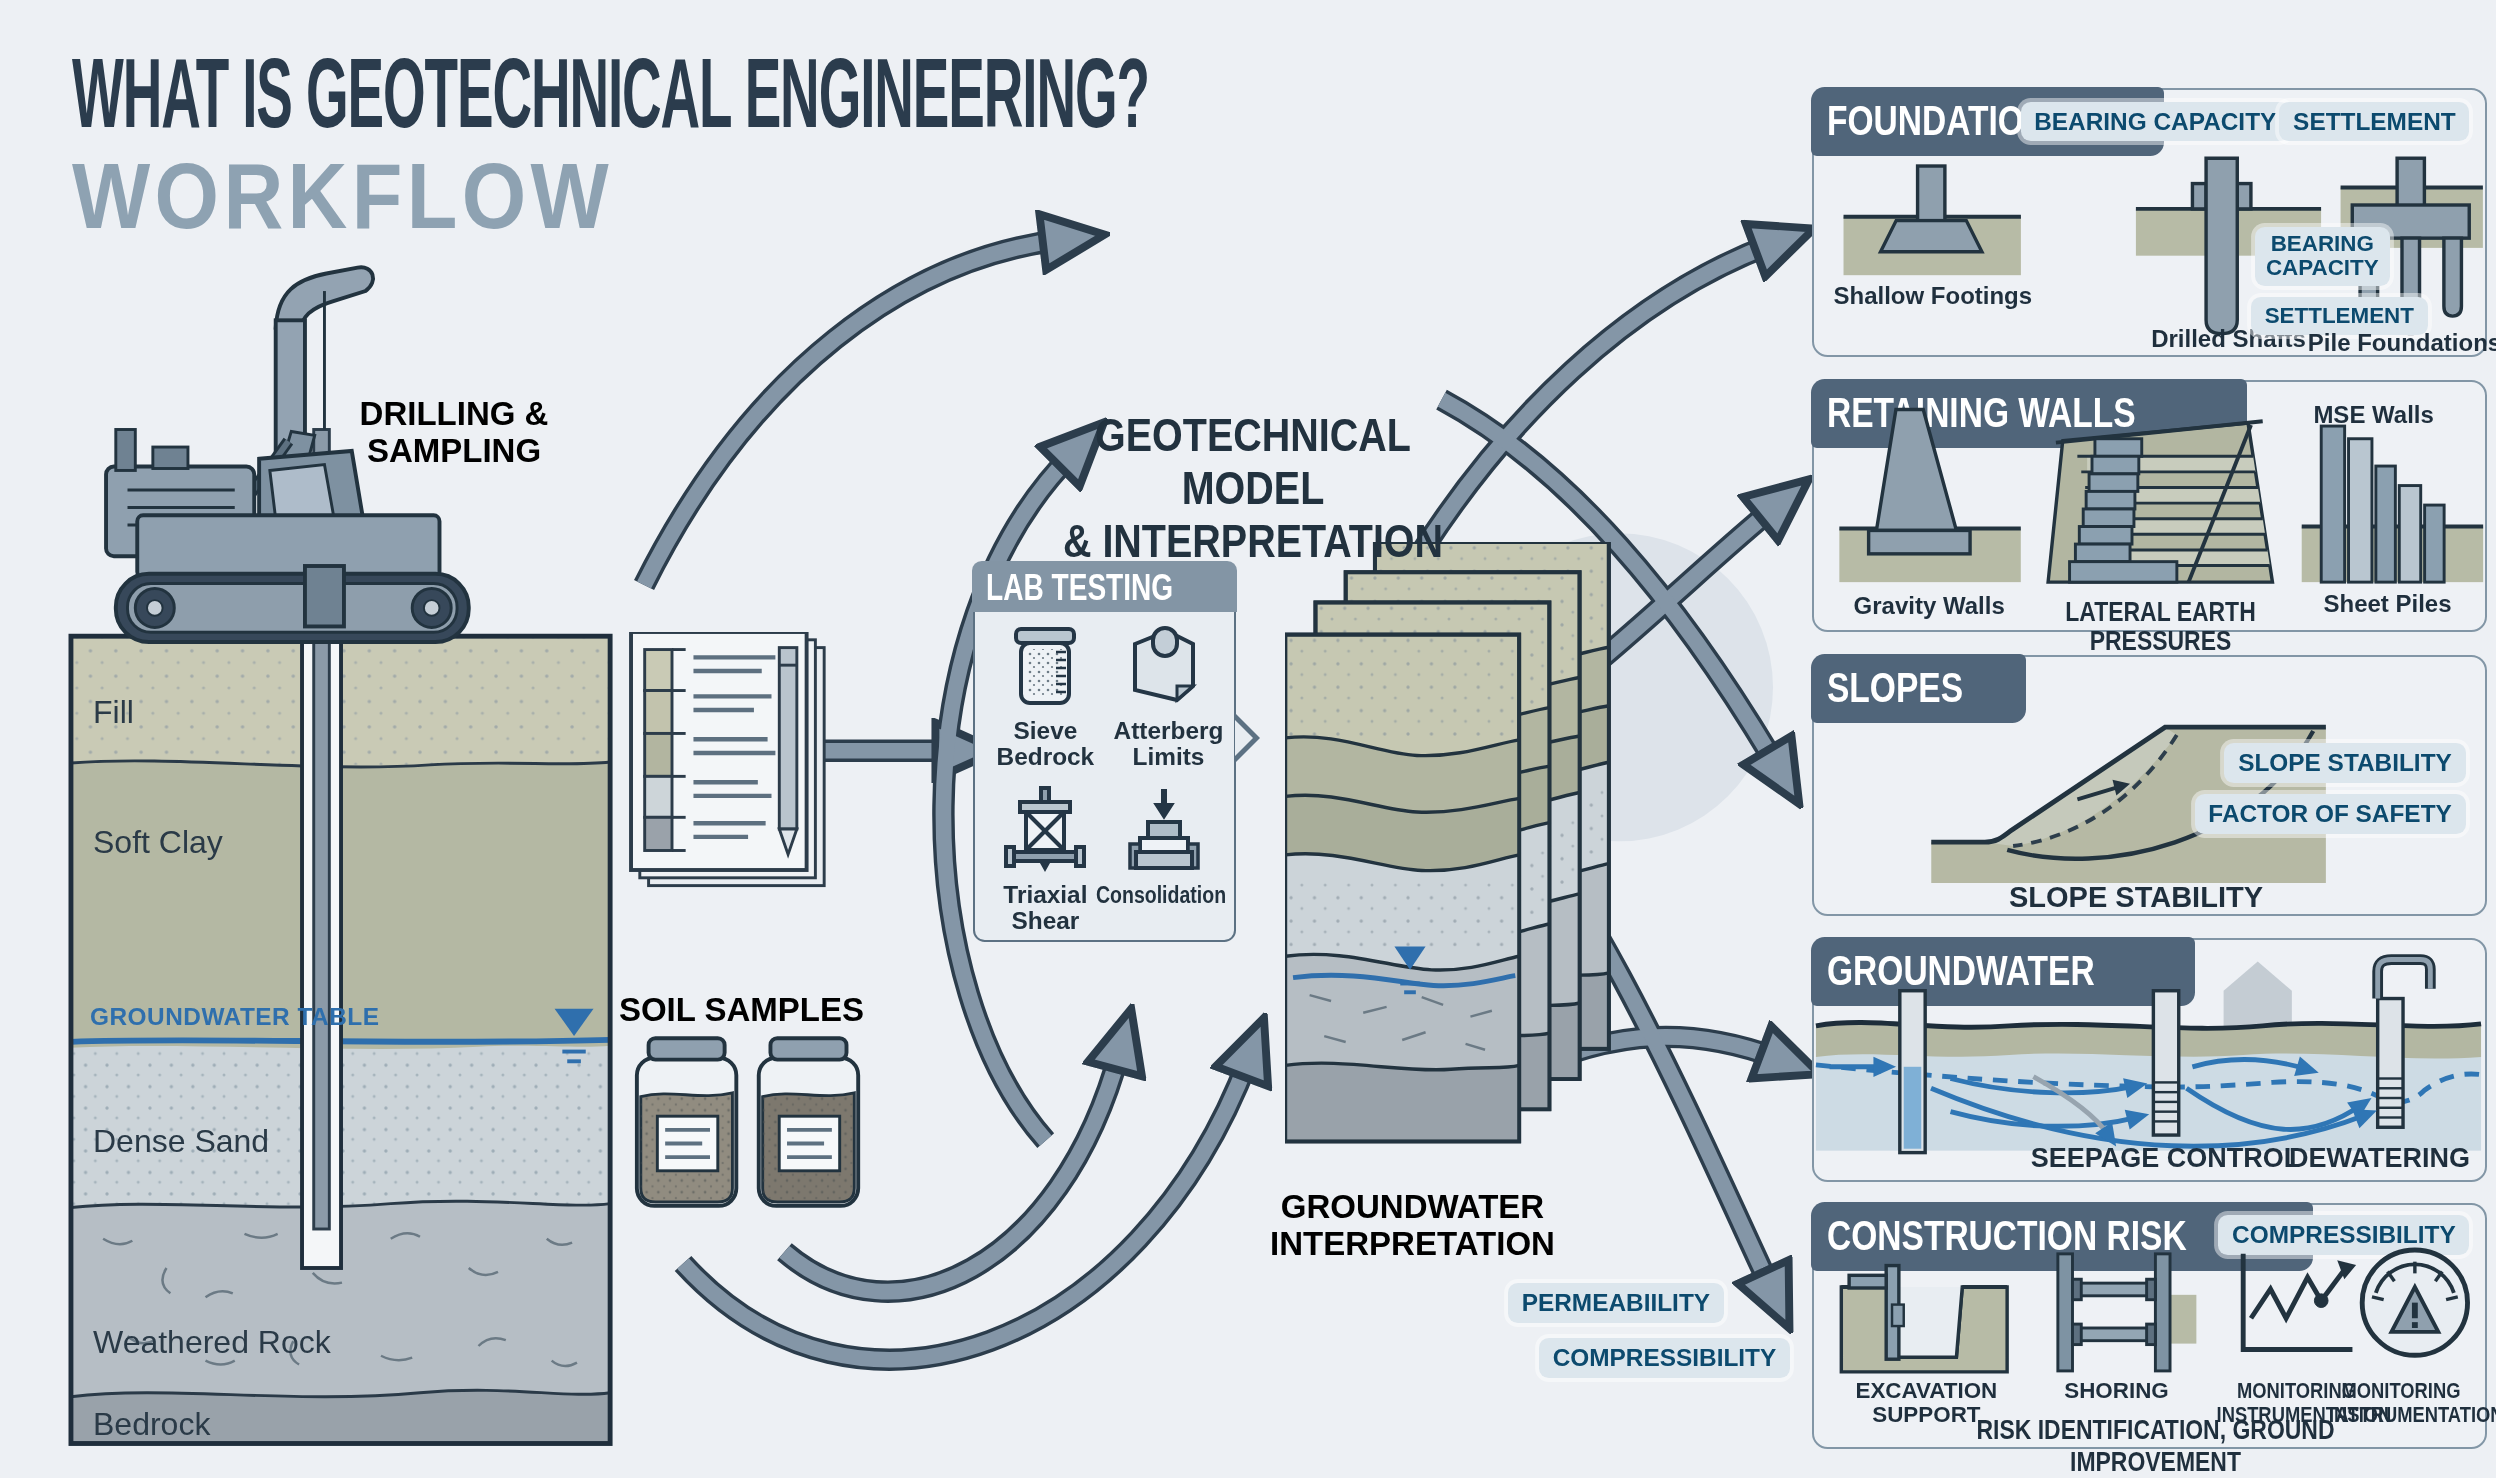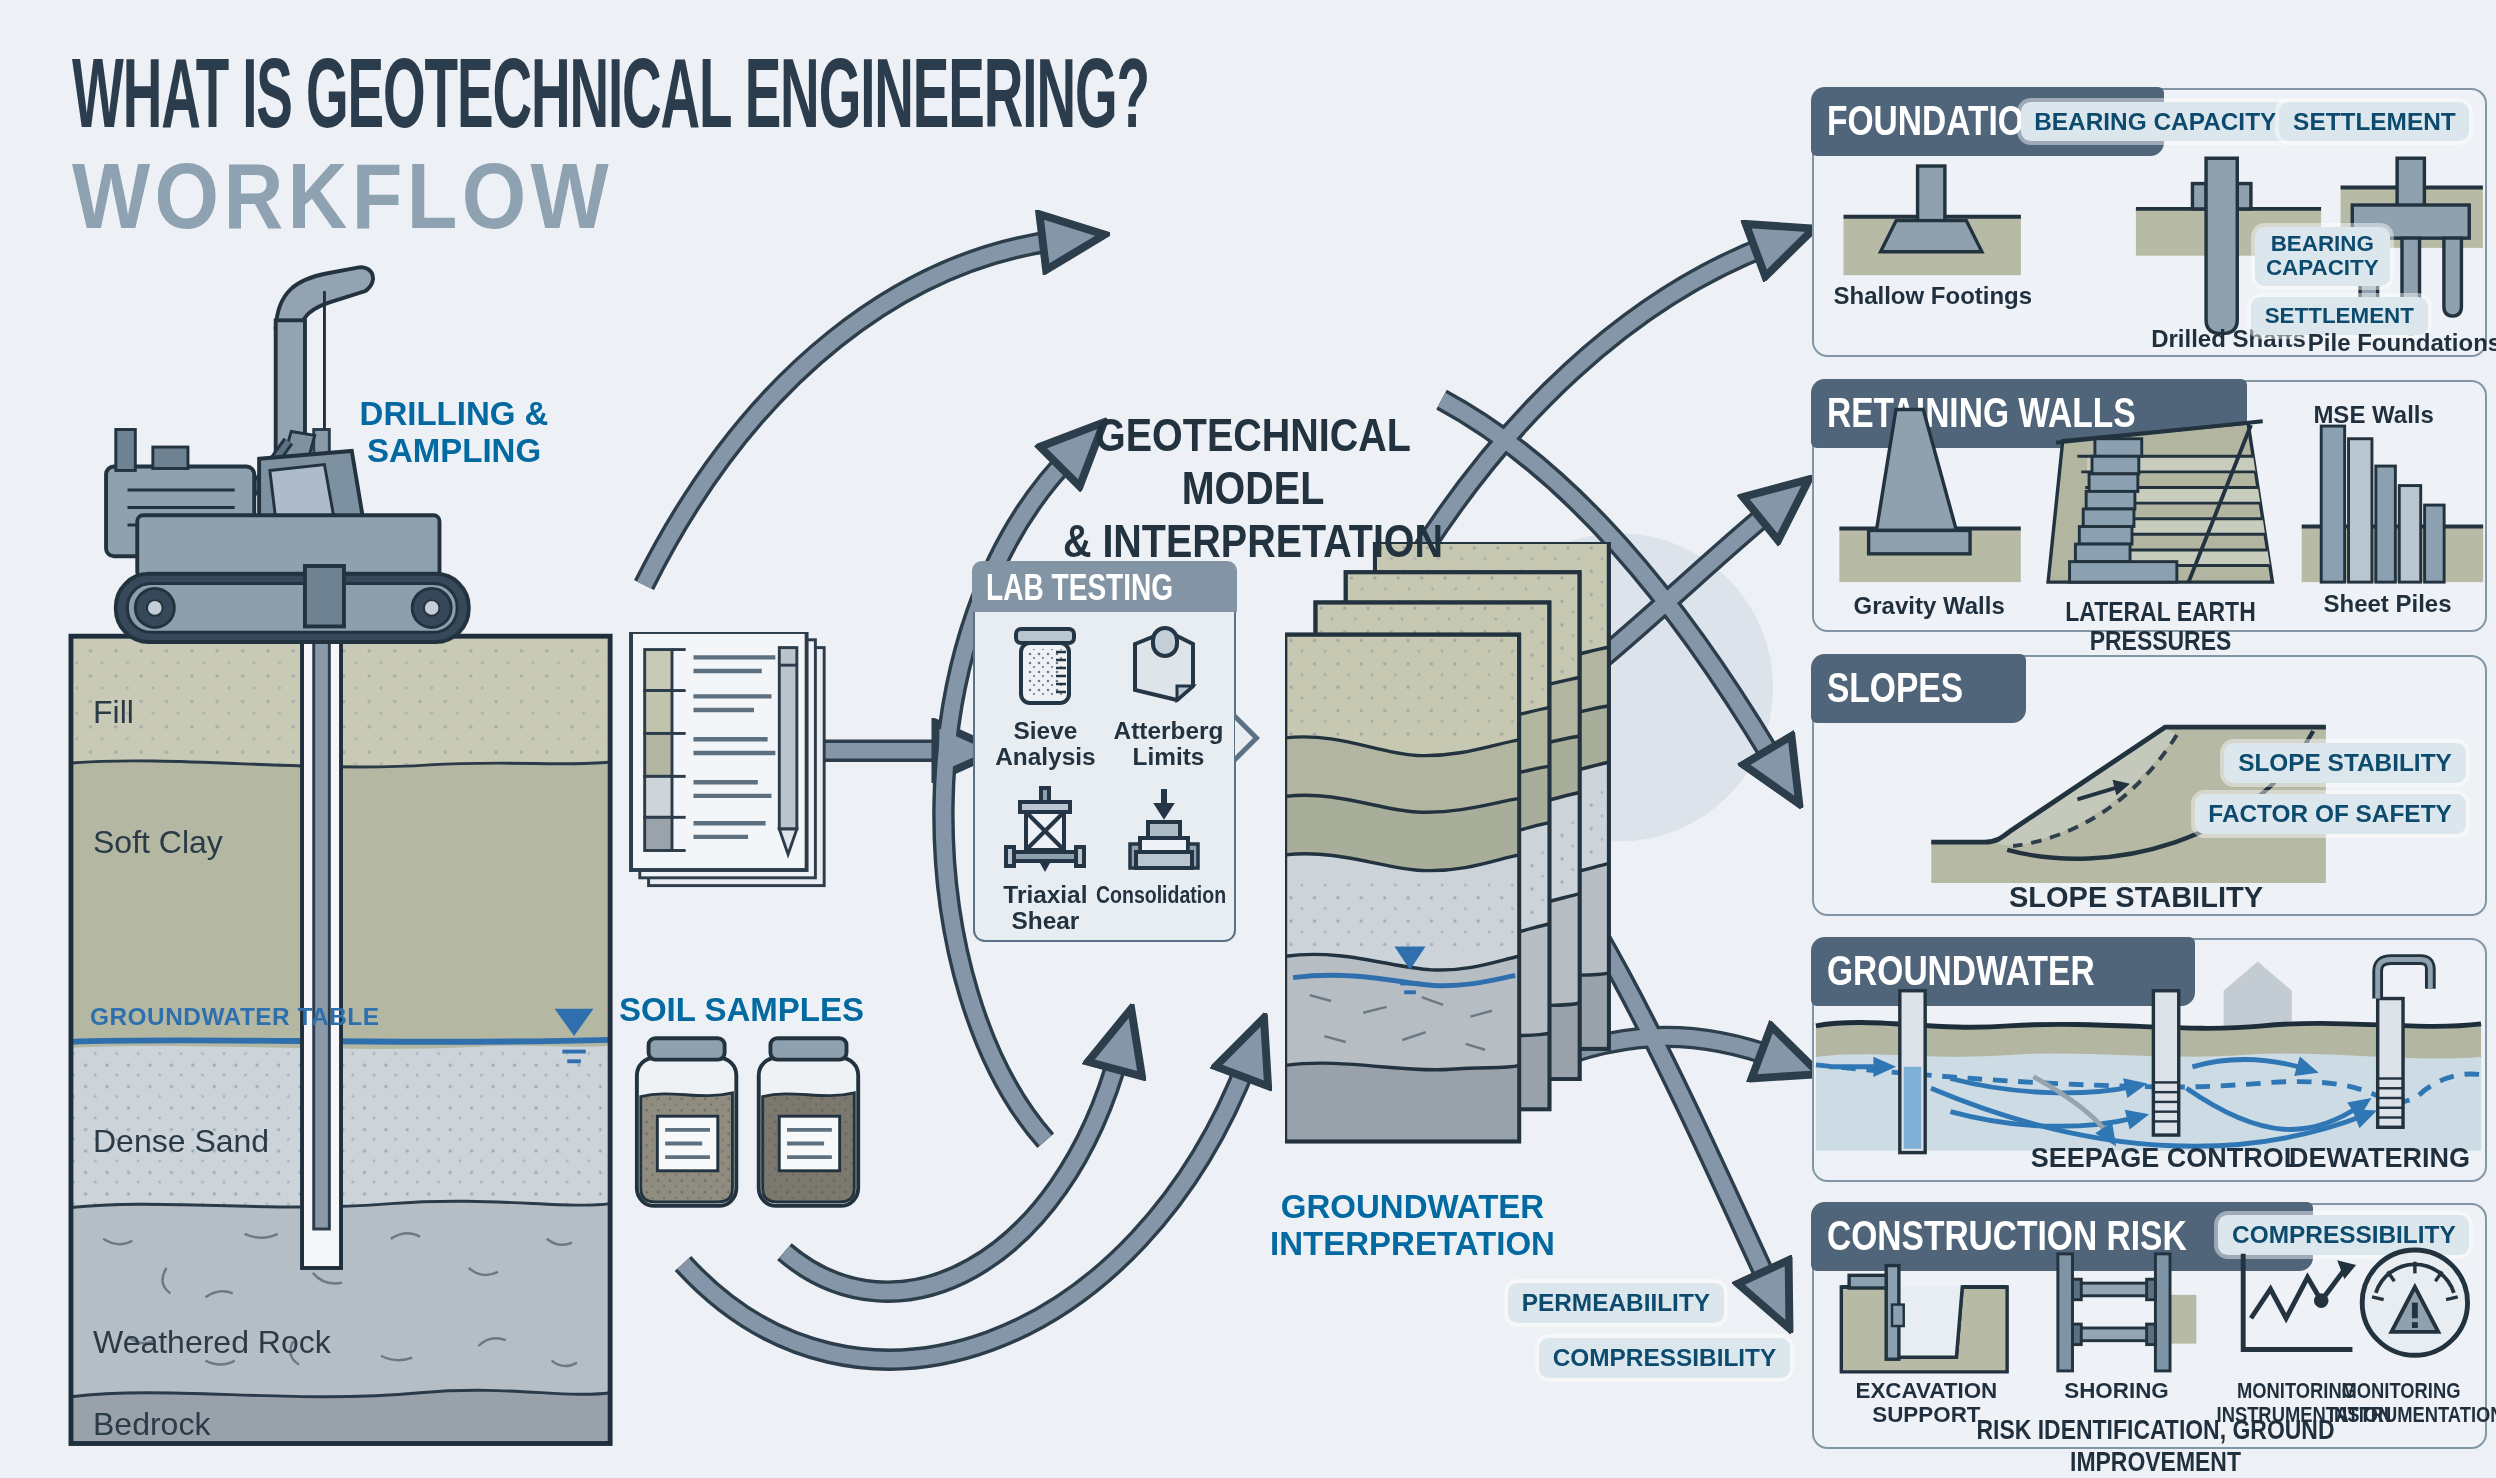--- a/index.html
+++ b/index.html
@@ -6,21 +6,21 @@
   .canvas{position:relative;width:2497px;height:1478px;background:#edf0f4;overflow:hidden;
           font-family:"Liberation Sans","DejaVu Sans",sans-serif;color:#22323f;}
   .abs{position:absolute;}
   .cx{transform:scaleX(.82);transform-origin:50% 50%;}
   .cxl{display:inline-block;transform:scaleX(.78);transform-origin:0 50%;}
   
   .title1{left:72px;top:37px;font-size:98px;font-weight:bold;letter-spacing:-2px;color:#2b3c4d;
           transform:scaleX(.56);transform-origin:0 0;white-space:nowrap;}
   .title2{left:72px;top:144px;font-size:92px;font-weight:bold;letter-spacing:4.9px;color:#8ea2b2;
           transform:scaleX(.9);transform-origin:0 0;white-space:nowrap;}
-  .biglabel{font-size:33px;font-weight:bold;line-height:37px;text-align:center;color:#0369a1;}
+  .biglabel{font-size:33px;font-weight:bold;line-height:37px;text-align:center;color:#000000;}
   .heading{font-size:47px;font-weight:bold;line-height:53px;text-align:center;color:#22323f;
            transform:scaleX(.84);transform-origin:50% 0;}
   .layerlab{font-size:32px;color:#2a3a47;}
   .gwlab{font-size:24.4px;font-weight:bold;color:#2e6fad;letter-spacing:0.5px;}
   
   .pill{position:absolute;background:#dce6ed;border-radius:9.8px;padding:5.9px 13.7px;font-weight:bold;
         font-size:24.4px;color:#0c4a6e;white-space:nowrap;box-shadow:0 0 0 3.9px rgba(255,255,255,.45);}
   
   .panel{position:absolute;left:1812px;width:675px;background:#eef1f5;border:2.9px solid #8296a6;
          border-radius:15.6px;box-sizing:border-box;z-index:5;}
@@ -271,21 +271,21 @@
       <rect x="27" y="25" width="36" height="48" fill="url(#pdL)"></rect>
       <g stroke="#243646" stroke-width="2.5">
           <line x1="56" y1="28" x2="66" y2="28"></line>
           <line x1="56" y1="36" x2="66" y2="36"></line>
           <line x1="56" y1="44" x2="66" y2="44"></line>
           <line x1="56" y1="52" x2="66" y2="52"></line>
           <line x1="56" y1="60" x2="66" y2="60"></line>
           <line x1="56" y1="68" x2="66" y2="68"></line>
         </g>
     </svg>
-    <div class="labcap" style="left:5.9px;top:154px;width:129px">Sieve Analysis</div>
+    <div class="labcap" style="left:5.9px;top:154px;width:129px">Sieve Bedrock</div>
 
     <svg class="abs" style="left:144px;top:60px" width="90" height="90" viewBox="0 0 90 90">
       <g stroke="#243646" stroke-width="4">
         <path d="M16 20 L36 12 L58 12 L74 20 L74 62 L58 76 L16 66 Z" fill="#dde4ea"></path>
         <path d="M58 76 L58 62 L74 62 Z" fill="#b9c6d0" stroke-width="3"></path>
         <rect x="34" y="4" width="24" height="28" rx="12" fill="#c3ced7"></rect>
       </g>
     </svg>
     <div class="labcap" style="left:129px;top:154px;width:129px">Atterberg Limits</div>
 

